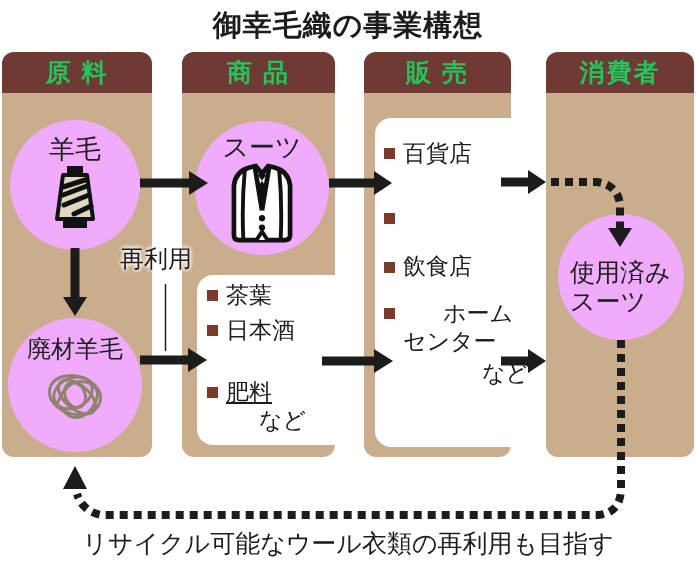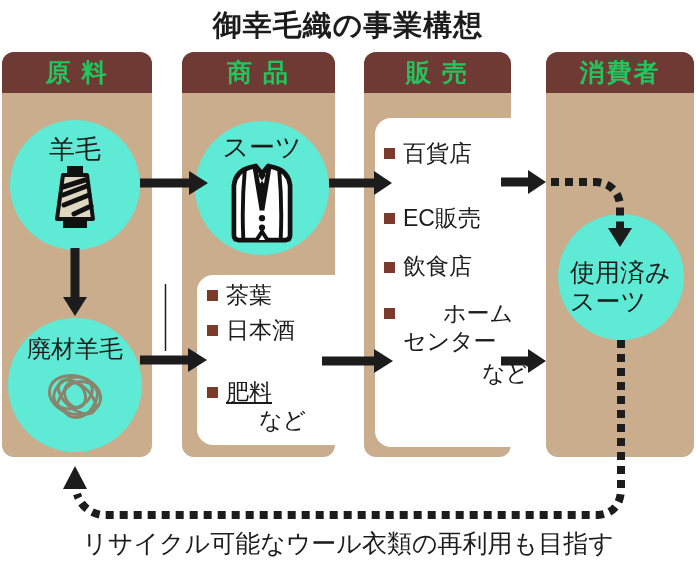--- a/index.html
+++ b/index.html
@@ -18,21 +18,21 @@
     height:41px;background:#6e3a33;border-radius:12px 12px 0 0;color:#22c55e;
     font-weight:bold;font-size:25px;display:flex;align-items:center;justify-content:center;
     letter-spacing:2px;
   }
   #col-materials{left:2px;width:150px;}
   #col-products{left:182px;width:153px;}
   #col-sales{left:364px;width:147px;}
   #col-consumers{left:546px;width:148px;}
   
   .circle{
-    position:absolute;background:#5eead4;border-radius:50%;
+    position:absolute;background:#f0abfc;border-radius:50%;
     display:flex;flex-direction:column;align-items:center;box-sizing:border-box;
   }
   .circle .node-label{font-size:26px;line-height:1.1;}
   #node-wool{left:10px;top:120px;width:130px;height:130px;padding-top:15px;}
   #node-waste-wool{left:8px;top:318px;width:134px;height:134px;padding-top:18px;}
   #node-waste-wool .node-label{font-size:24px;}
   #node-suit{left:195px;top:121px;width:134px;height:134px;padding-top:12px;}
   #node-used-suit{
     left:558px;top:214px;width:126px;height:126px;
     align-items:flex-start;padding:44px 0 0 12px;
@@ -150,38 +150,38 @@
     </div>
   </div>
 
   <div class="white-box" id="box-channels">
     <div class="item" style="left:9px;top:21px;">
       <span class="bullet"></span>
       <span>百貨店</span>
     </div>
     <div class="item" style="left:9px;top:86px;">
       <span class="bullet"></span>
-      <span>EC販売</span>
     </div>
     <div class="item" style="left:9px;top:135px;font-family:Liberation Serif, serif;">
       <span class="bullet"></span>
       <span>飲食店</span>
     </div>
     <div class="item" style="left:9px;top:181px;gap:40px;">
       <span class="bullet"></span>
       <span>ホーム</span>
     </div>
     <div class="item" style="left:28px;top:209px;">
       <span>センター</span>
     </div>
     <div class="item" style="right:12px;top:241px;">
       <span>など</span>
     </div>
   </div>
 
+  <div class="reuse-label">再利用</div>
   <div class="footer-note">リサイクル可能なウール衣類の再利用も目指す</div>
 
   <svg class="overlay">
     <g fill="#1c1c1c" stroke="none">
 
       <g>
         <rect x="140" y="178.5" width="49" height="9"></rect>
         <polygon points="189,171 189,195 208,183"></polygon>
       </g>
 

